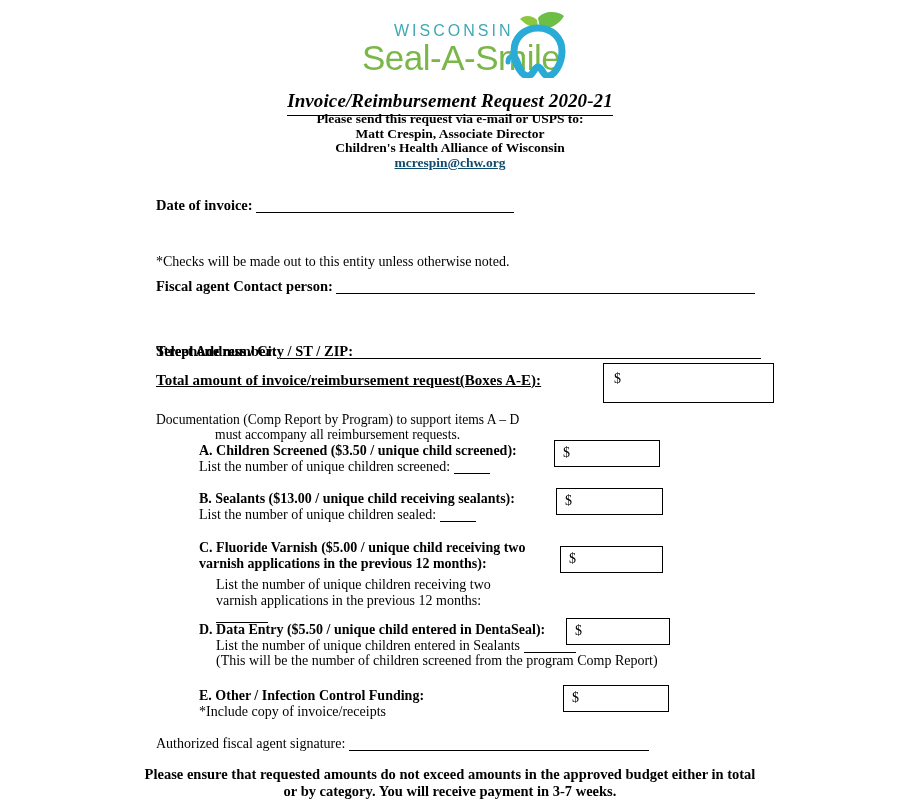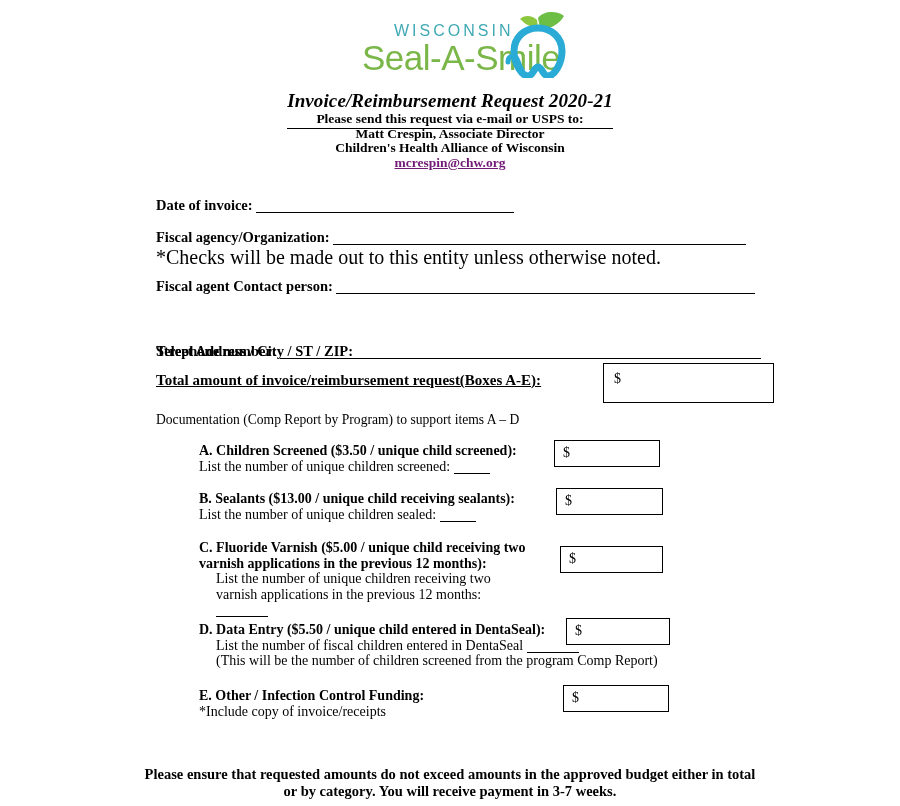--- a/index.html
+++ b/index.html
@@ -66,55 +66,56 @@
     top: 90px;
     width: 900px;
     text-align: center;
     font-size: 19px;
     font-weight: bold;
     font-style: italic;
     letter-spacing: 0.1px;
   }
   .doc-title span {
     border-bottom: 1.6px solid #000;
-    padding-bottom: 17px;
+    padding-bottom: 4px;
   }
   .contact-block {
     position: absolute;
     left: 0;
     top: 112px;
     width: 900px;
     text-align: center;
     font-size: 13.5px;
     line-height: 14.6px;
   }
   .contact-line { display: block; font-weight: bold; }
   .contact-email {
-    color: #701a75;
+    color: #0c4a6e;
     text-decoration: underline;
   }
 
   
   .field-row {
     position: absolute;
     white-space: nowrap;
     font-size: 14.5px;
   }
   .field-label {
     font-weight: bold;
   }
   .rule {
     display: inline-block;
     border-bottom: 1.4px solid #000;
     vertical-align: -3px;
   }
   .note {
     position: absolute;
-    font-size: 20px;
-    white-space: nowrap;
+    font-size: 14px;
+    white-space: nowrap;
+    margin-top: 8px;
   }
 
   
   .total-head {
     position: absolute;
     left: 156px;
     top: 372px;
     font-size: 15px;
     font-weight: bold;
     text-decoration: underline;
@@ -219,44 +220,41 @@
     <span class="contact-line">Matt Crespin, Associate Director</span>
     <span class="contact-line">Children's Health Alliance of Wisconsin</span>
     <span class="contact-line"><a class="contact-email" href="#">mcrespin@chw.org</a></span>
   </div>
 
   <div class="field-row" style="left:156px; top:197px;">
     <span class="field-label">Date of invoice:</span>
     <span class="rule" style="width:258px;"></span>
   </div>
 
-  <div class="field-row" style="left:156px; top:229px;">
-    <span class="field-label">Fiscal agency/Organization:</span>
-    <span class="rule" style="width:413px;"></span>
-  </div>
   <div class="note" style="left:156px; top:246px;">*Checks will be made out to this entity unless otherwise noted.</div>
 
   <div class="field-row" style="left:156px; top:278px;">
     <span class="field-label">Fiscal agent Contact person:</span>
     <span class="rule" style="width:419px;"></span>
   </div>
 
   <div class="field-row" style="left:156px; top:311px;margin-top:32px;">
     <span class="field-label">Street Address / City / ST / ZIP:</span>
     <span class="rule" style="width:404px;"></span>
   </div>
 
   <div class="field-row" style="left:156px; top:343px;font-family:Liberation Serif, serif;">
     <span class="field-label">Telephone number:</span>
     <span class="rule" style="width:155px;"></span>
   </div>
 
   <div class="total-head">Total amount of invoice/reimbursement request(Boxes A-E):</div>
   <div class="total-sub">
     <span style="display:block;">Documentation (Comp Report by Program) to support items A – D</span>
+    <span style="display:block;">must accompany all reimbursement requests.</span>
   </div>
   <div class="money-box large" style="left:603px; top:363px; width:171px; height:40px;">
     <span class="dollar">$</span>
   </div>
 
   <div class="item" style="top:443px;">
     <div class="head">A. Children Screened ($3.50 / unique child screened):</div>
     <div class="sub">
       <span>List the number of unique children screened:</span>
       <span class="blank" style="width:36px;"></span>
@@ -272,48 +270,52 @@
       <span>List the number of unique children sealed:</span>
       <span class="blank" style="width:36px;"></span>
     </div>
   </div>
   <div class="money-box" style="left:556px; top:488px; width:107px; height:27px;">
     <span class="dollar">$</span>
   </div>
 
   <div class="item" style="top:540px;">
     <div class="head wrap">C. Fluoride Varnish ($5.00 / unique child receiving two varnish applications in the previous 12 months):</div>
-    <div class="sub" style="white-space:normal; width:300px; padding-left:17px;">
+    <div class="sub" style="white-space:normal; width:300px; padding-left:17px;margin-top:6px;">
       <span>List the number of unique children receiving two varnish applications in the previous 12 months:</span>
       <span class="blank" style="width:52px;"></span>
     </div>
   </div>
   <div class="money-box" style="left:560px; top:546px; width:103px; height:27px;">
     <span class="dollar">$</span>
   </div>
 
   <div class="item" style="top:622px;">
     <div class="head">D. Data Entry ($5.50 / unique child entered in DentaSeal):</div>
     <div class="sub hang">
-      <span>List the number of fiscal children entered in DentaSeal</span>
+      <span>List the number of unique children entered in Sealants</span>
       <span class="blank" style="width:52px;"></span>
     </div>
     <div class="sub hang">(This will be the number of children screened from the program Comp Report)</div>
   </div>
   <div class="money-box" style="left:566px; top:618px; width:104px; height:27px;">
     <span class="dollar">$</span>
   </div>
 
   <div class="item" style="top:688px;">
     <div class="head">E. Other / Infection Control Funding:</div>
     <div class="sub">*Include copy of invoice/receipts</div>
   </div>
   <div class="money-box" style="left:563px; top:685px; width:106px; height:27px;">
     <span class="dollar">$</span>
   </div>
 
+  <div class="sig-row">
+    <span>Authorized fiscal agent signature:</span>
+    <span class="rule" style="width:300px;"></span>
+  </div>
 
   <div class="closing">
     <span>Please ensure that requested amounts do not exceed amounts in the approved budget either in total</span>
     <span>or by category.  You will receive payment in 3-7 weeks.</span>
   </div>
 
 </div>
 
 </body></html>

